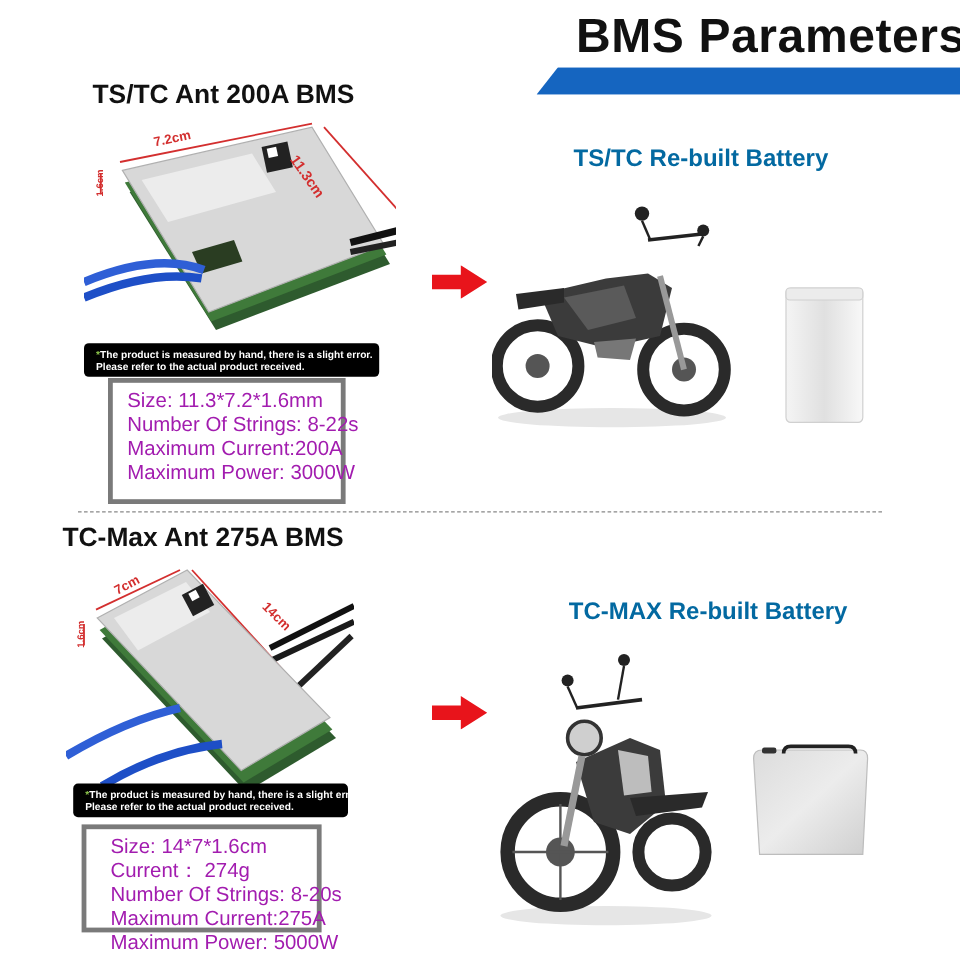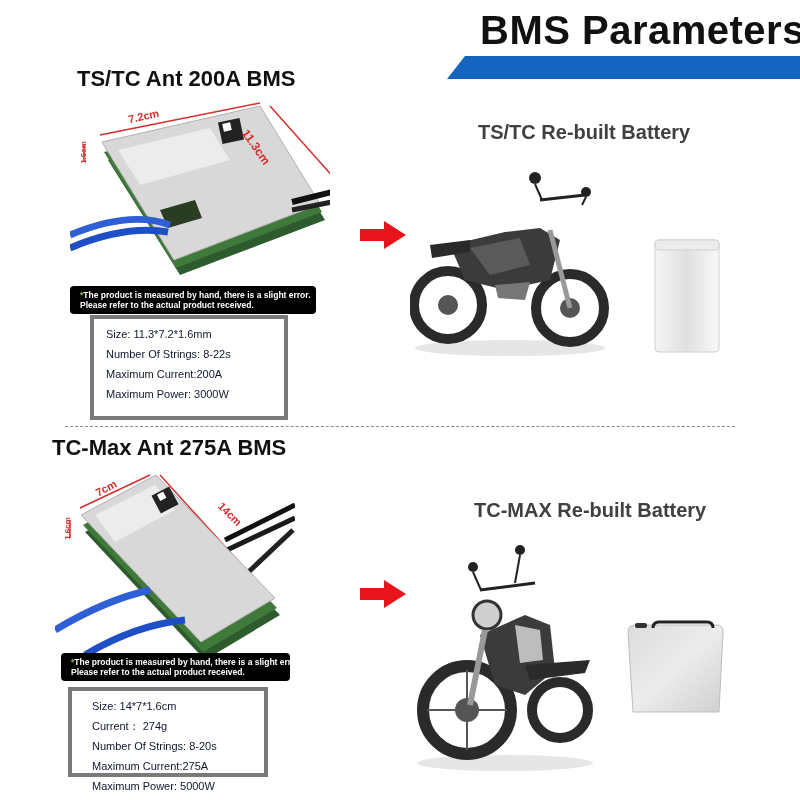--- a/index.html
+++ b/index.html
@@ -3,27 +3,27 @@
 <meta charset="utf-8">
 <style>
   * { box-sizing: border-box; margin: 0; padding: 0; }
   html, body { width: 800px; height: 800px; background: #ffffff; overflow: hidden; }
   body { position: relative; font-family: "Liberation Sans", "DejaVu Sans", sans-serif; color: #111; }
 
   .header-title { position: absolute; left: 480px; top: 8px; font-size: 40px; font-weight: bold; letter-spacing: 0.5px; color: #111; white-space: nowrap; }
   .header-bar { position: absolute; left: 447px; top: 56px; width: 353px; height: 23px; background: #1565c0; clip-path: polygon(18px 0, 100% 0, 100% 100%, 0 100%); }
 
   .section-title { position: absolute; font-size: 22px; font-weight: bold; white-space: nowrap; color: #111; text-align: center; }
-  .battery-title { position: absolute; font-size: 20px; font-weight: bold; white-space: nowrap; color: #404040; }
+  .battery-title { position: absolute; font-size: 20px; font-weight: bold; white-space: nowrap; color: #0369a1; }
 
   .note { position: absolute; background: #000000; color: #fff; border-radius: 4px; font-size: 8.5px; font-weight: bold; line-height: 10px; padding: 4px 10px; white-space: nowrap; }
   .note .star { color: #8bc34a; }
 
   .spec-box { position: absolute; border: 4px solid #7a7a7a; background: #fff; padding: 5px 0 0 12px; }
-  .spec-box .row { font-size: 11px; line-height: 20px; color: #0f172a; white-space: nowrap; }
+  .spec-box .row { font-size: 17px; line-height: 20px; color: #a21caf; white-space: nowrap; }
 
   .divider { position: absolute; left: 65px; top: 426px; width: 670px; border-top: 1px dashed #888; }
 
   .arrow { position: absolute; width: 46px; height: 28px; }
 
   .img { position: absolute; }
   .dim-label { position: absolute; color: #d32f2f; font-size: 11px; font-weight: bold; white-space: nowrap; }
 </style>
 </head>
 <body>

